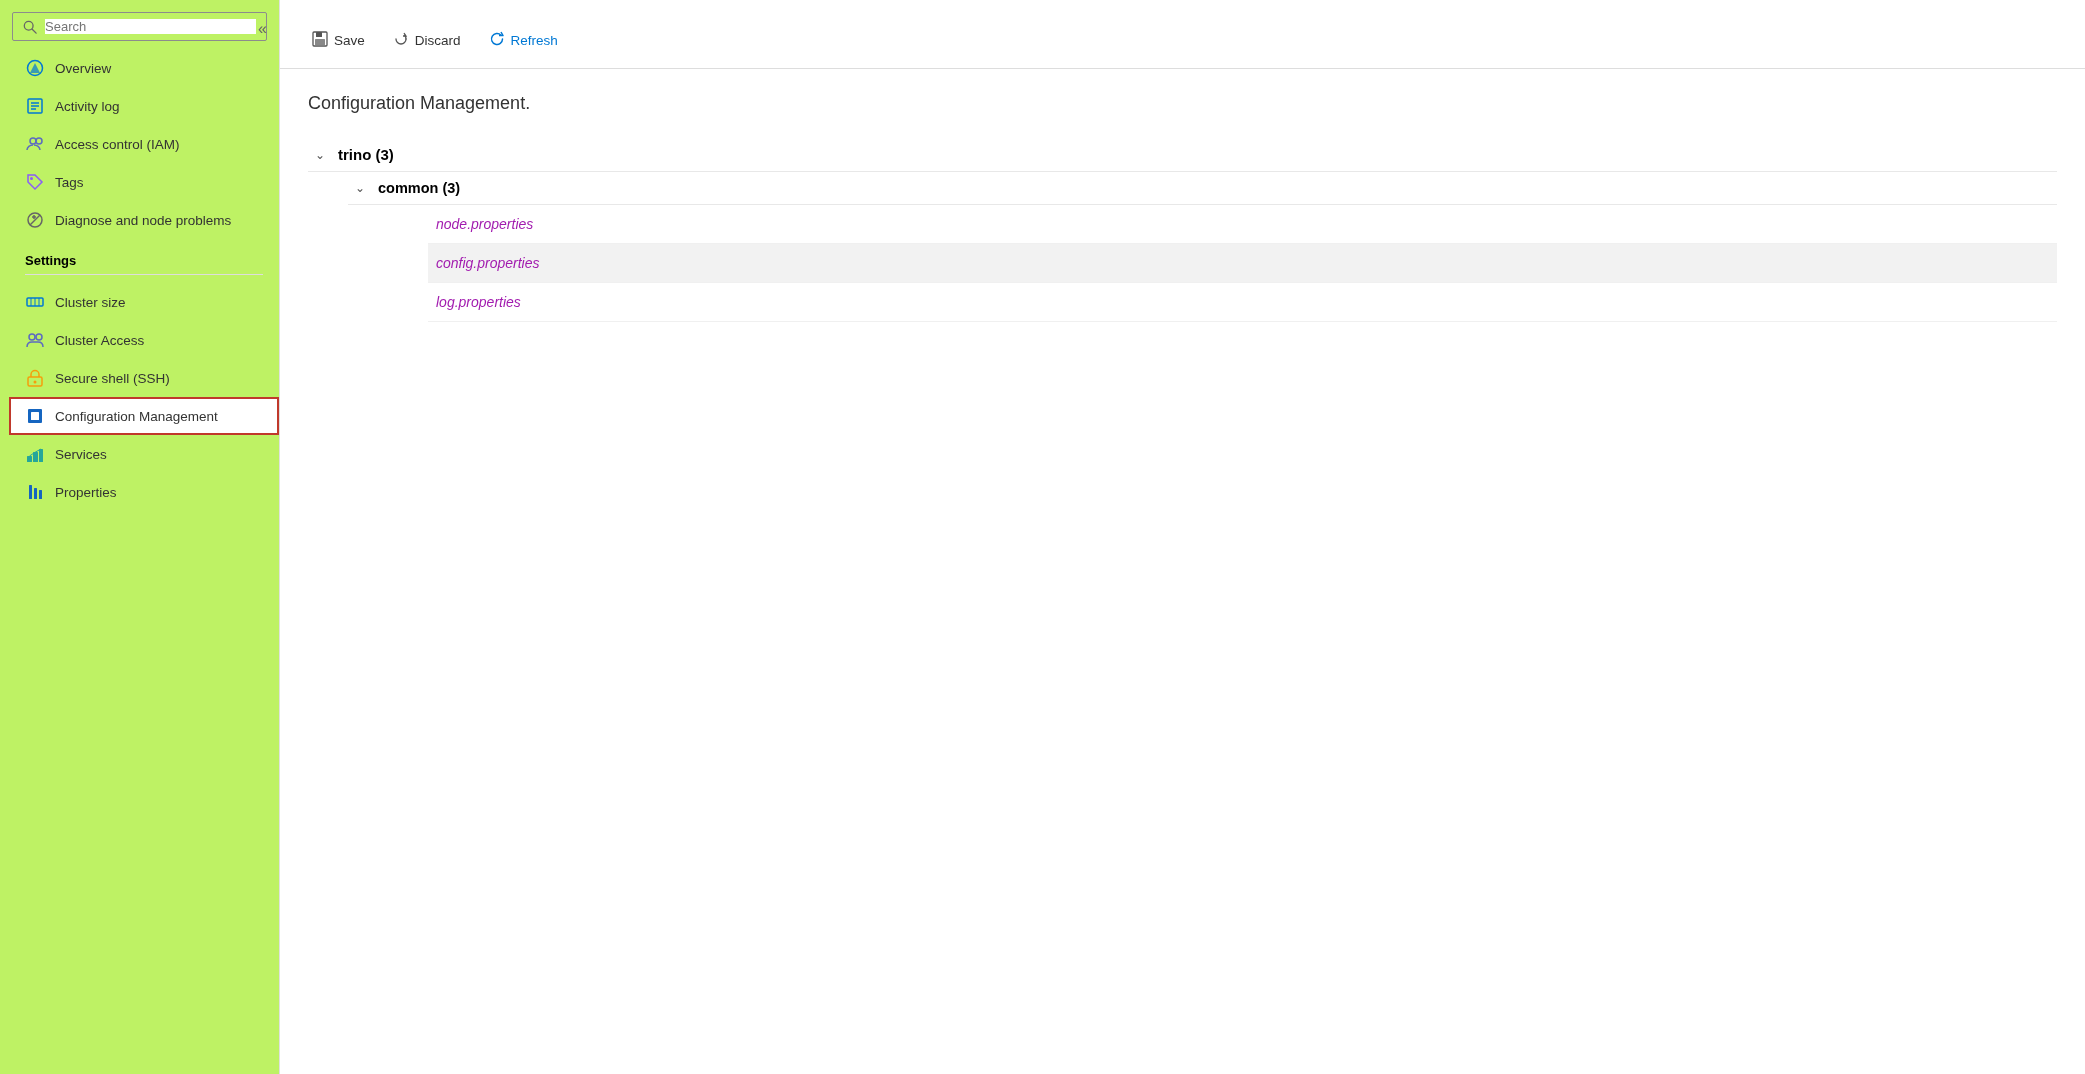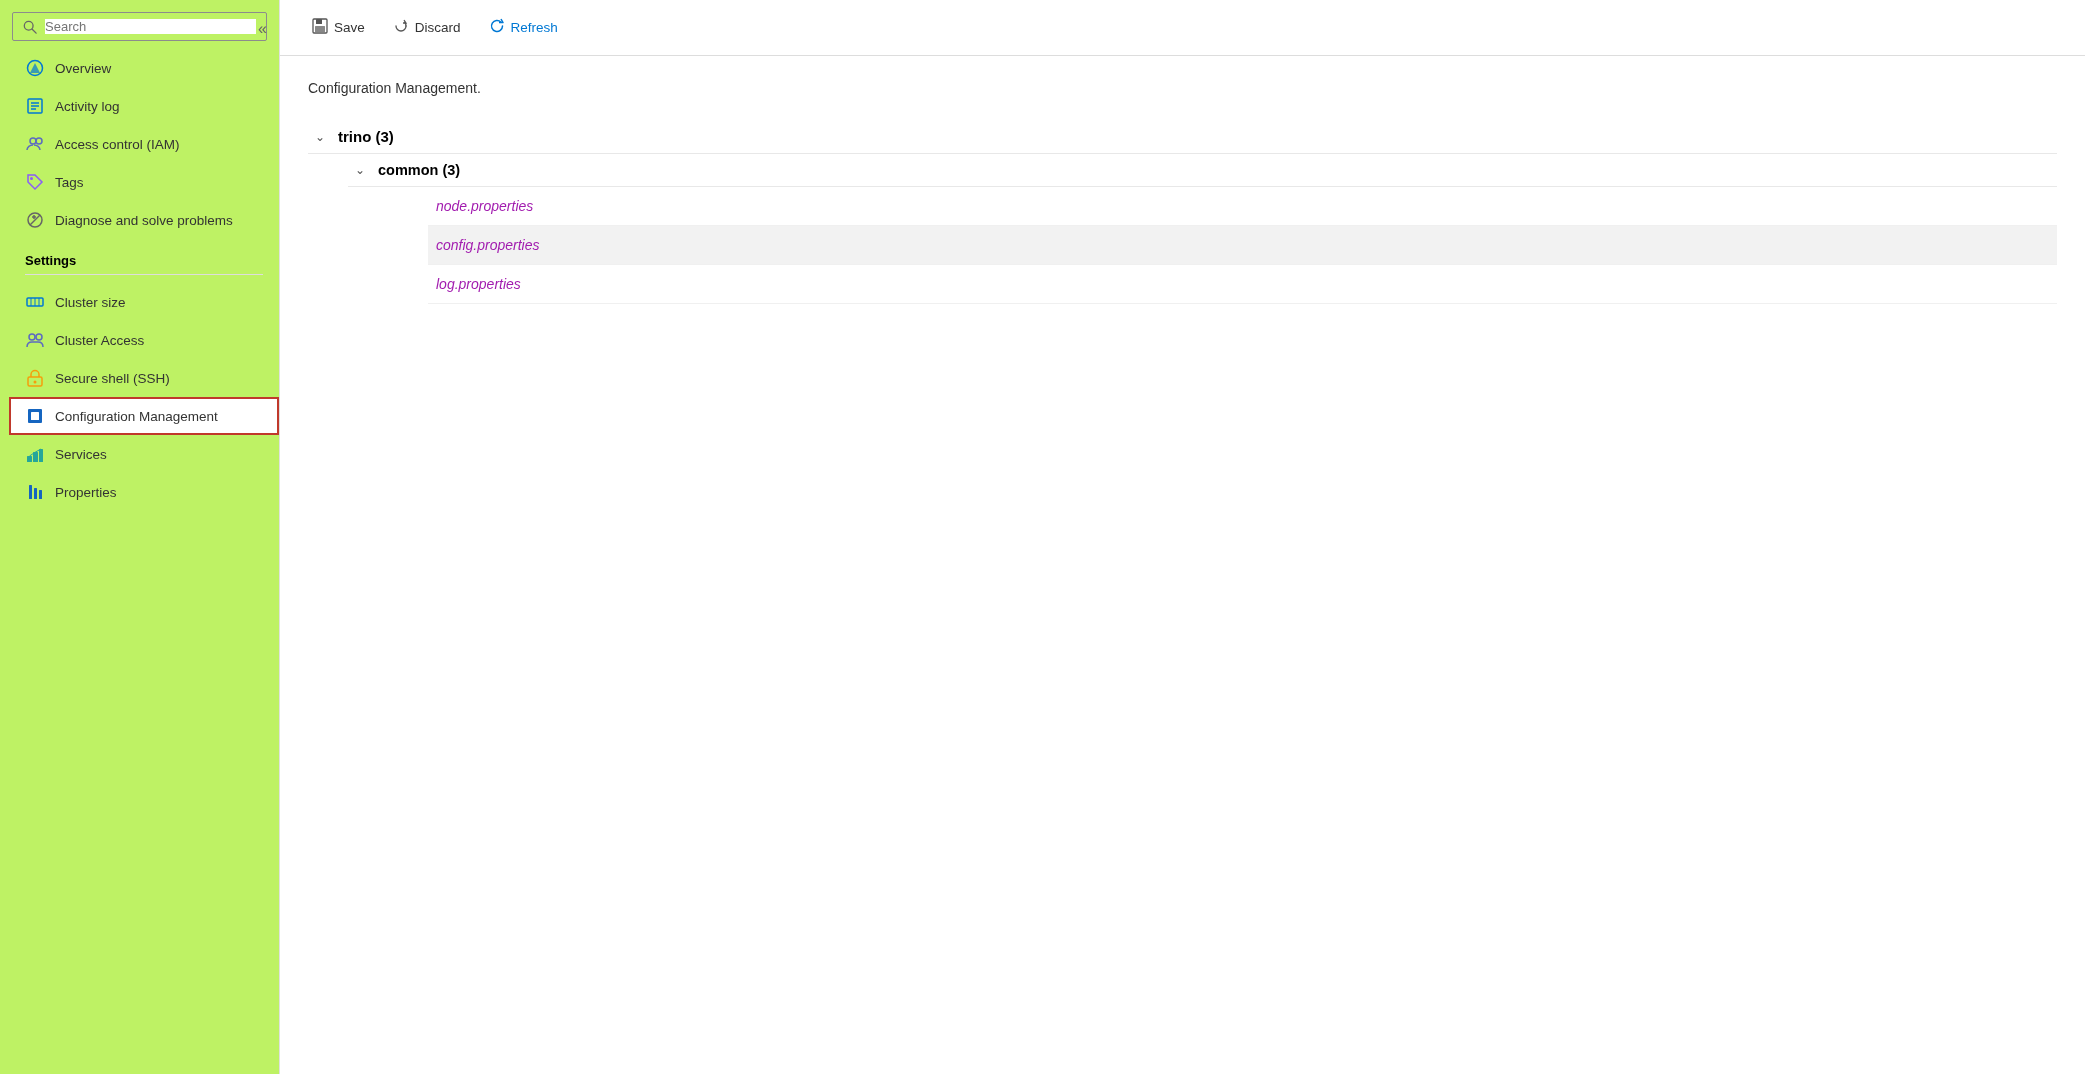--- a/index.html
+++ b/index.html
@@ -114,20 +114,21 @@
       overflow: hidden;
       background: #fff;
     }
 
     .toolbar {
       display: flex;
       align-items: center;
       gap: 4px;
       padding: 12px 20px;
       border-bottom: 1px solid #ddd;
+      margin-top: 13px;
     }
 
     .toolbar-btn {
       display: flex;
       align-items: center;
       gap: 6px;
       padding: 6px 12px;
       background: none;
       border: none;
       cursor: pointer;
@@ -146,21 +147,21 @@
       font-weight: 500;
     }
 
     .content-area {
       flex: 1;
       overflow-y: auto;
       padding: 24px 28px;
     }
 
     .page-title {
-      font-size: 14px;
+      font-size: 18px;
       color: #333;
       margin-bottom: 24px;
     }
 
     .tree-container {
       padding-left: 0;
     }
 
     .tree-group {
       margin-bottom: 4px;
@@ -298,21 +299,21 @@
 
     <div class="sidebar-item">
       <span class="sidebar-icon icon-diagnose">
         <svg width="18" height="18" viewBox="0 0 18 18" fill="none">
           <circle cx="9" cy="9" r="7" stroke="#666" stroke-width="1.5"></circle>
           <line x1="4" y1="14" x2="14" y2="4" stroke="#666" stroke-width="1.5"></line>
           <line x1="6" y1="6" x2="10" y2="6" stroke="#666" stroke-width="1.5"></line>
           <line x1="8" y1="4" x2="8" y2="8" stroke="#666" stroke-width="1.5"></line>
         </svg>
       </span>
-      <span>Diagnose and solve problems</span>
+      <span>Diagnose and node problems</span>
     </div>
 
     <div class="section-label">Settings</div>
     <hr class="section-divider">
 
     <div class="sidebar-item">
       <span class="sidebar-icon icon-cluster-size">
         <svg width="18" height="18" viewBox="0 0 18 18" fill="none">
           <rect x="1" y="5" width="16" height="8" rx="1" stroke="#0078d4" stroke-width="1.5" fill="none"></rect>
           <line x1="5" y1="5" x2="5" y2="13" stroke="#0078d4" stroke-width="1"></line>

